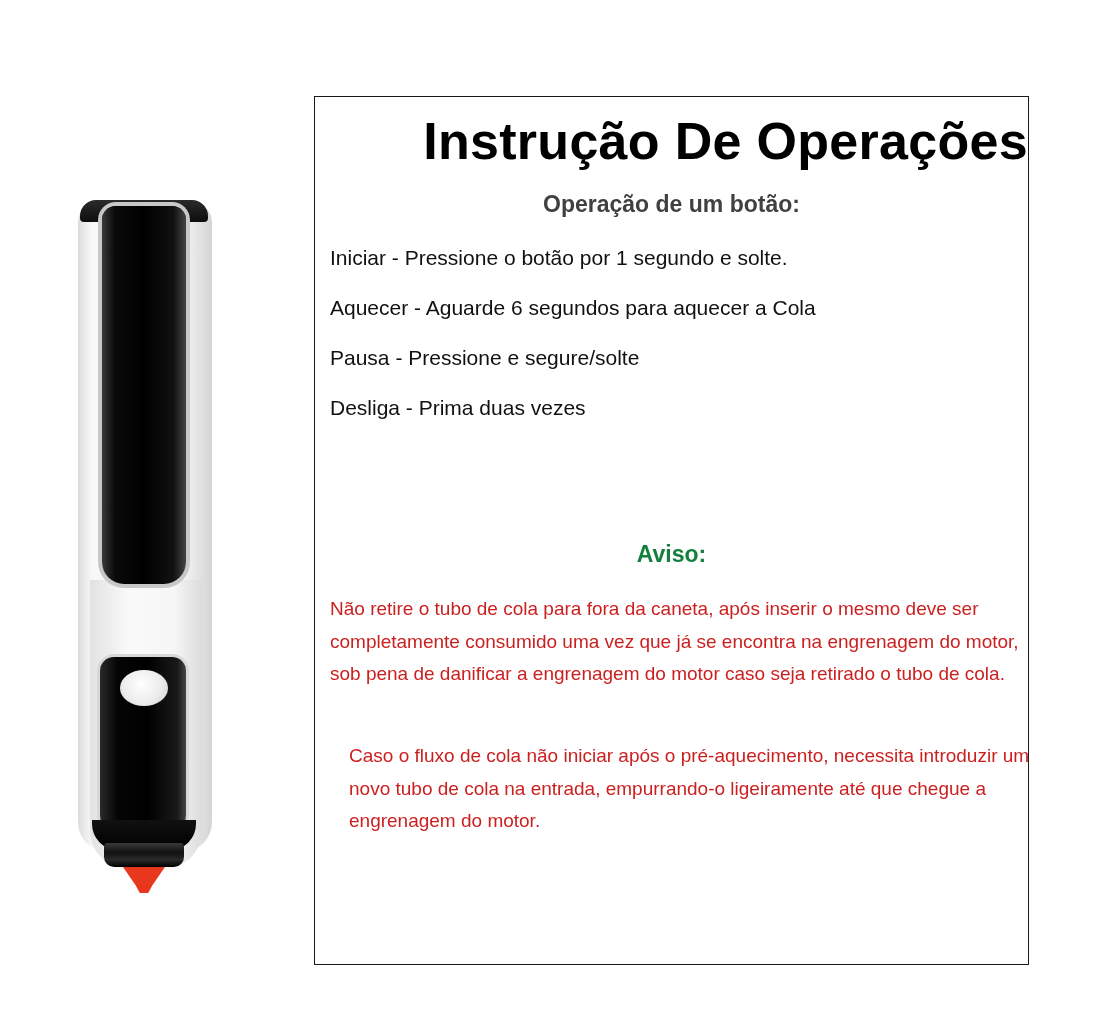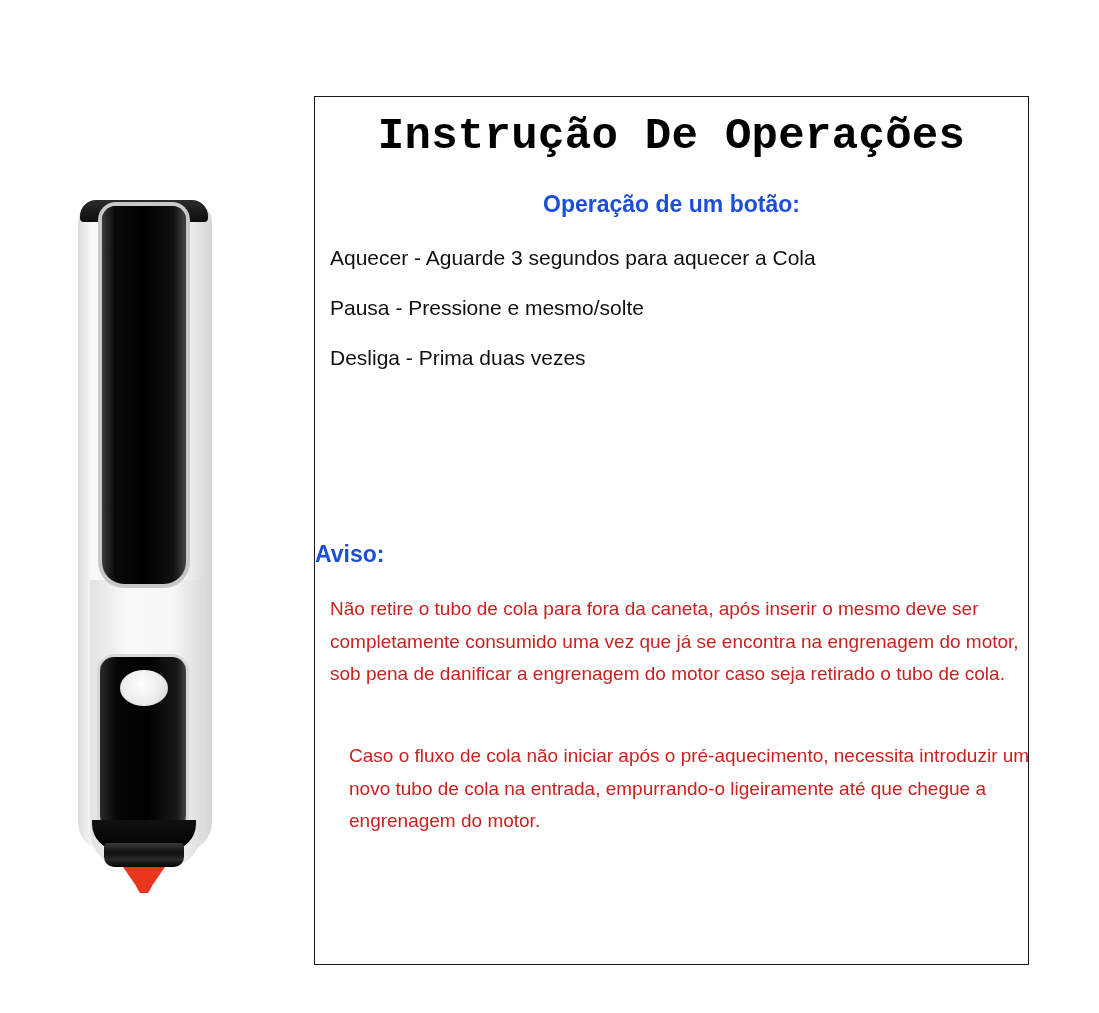--- a/index.html
+++ b/index.html
@@ -115,59 +115,59 @@
       height: 869px;
       border: 1.5px solid #1a1a1a;
       box-sizing: border-box;
       background: #ffffff;
     }
     .title {
       position: absolute;
       left: 0;
       right: 0;
       top: 14px;
-      text-align: center;
-      font-size: 44px;
+      text-align: right;
+      font-size: 52px;
       font-weight: bold;
       color: #000;
       letter-spacing: 0.3px;
-      font-family: Liberation Mono, monospace;
     }
     .subtitle {
       position: absolute;
       left: 0;
       right: 0;
       top: 94px;
       text-align: center;
       font-size: 23px;
       font-weight: bold;
-      color: #1d4ed8;
+      color: #404040;
     }
     .steps {
       position: absolute;
       left: 15px;
       top: 146px;
       margin: 0;
       padding: 0;
       list-style: none;
     }
     .steps li {
       font-size: 21px;
       color: #111;
       height: 50px;
       line-height: 30px;
     }
     .warning-title {
       position: absolute;
       left: 0;
       right: 0;
       top: 444px;
+      text-align: center;
       font-size: 23px;
       font-weight: bold;
-      color: #1d4ed8;
+      color: #15803d;
     }
     .warning-text {
       position: absolute;
       left: 15px;
       width: 690px;
       margin: 0;
       font-size: 19px;
       line-height: 32.5px;
       color: #cc1f1f;
     }
@@ -187,21 +187,22 @@
   <div class="pen-collar"></div>
   <div class="pen-tip-ring"></div>
   <div class="pen-nozzle"></div>
 </div>
 
 <div class="panel">
   <div class="title">Instrução De Operações</div>
   <div class="subtitle">Operação de um botão:</div>
 
   <ul class="steps">
-    <li>Aquecer - Aguarde 3 segundos para aquecer a Cola</li>
-    <li>Pausa - Pressione e mesmo/solte</li>
+    <li>Iniciar - Pressione o botão por 1 segundo e solte.</li>
+    <li>Aquecer - Aguarde 6 segundos para aquecer a Cola</li>
+    <li>Pausa - Pressione e segure/solte</li>
     <li>Desliga - Prima duas vezes</li>
   </ul>
 
   <div class="warning-title">Aviso:</div>
   <p class="warning-text warning-1">Não retire o tubo de cola para fora da caneta, após inserir o mesmo deve ser completamente consumido uma vez que já se encontra na engrenagem do motor, sob pena de danificar a engrenagem do motor caso seja retirado o tubo de cola.</p>
   <p class="warning-text warning-2">Caso o fluxo de cola não iniciar após o pré-aquecimento, necessita introduzir um novo tubo de cola na entrada, empurrando-o ligeiramente até que chegue a engrenagem do motor.</p>
 </div>
 
 </body></html>

